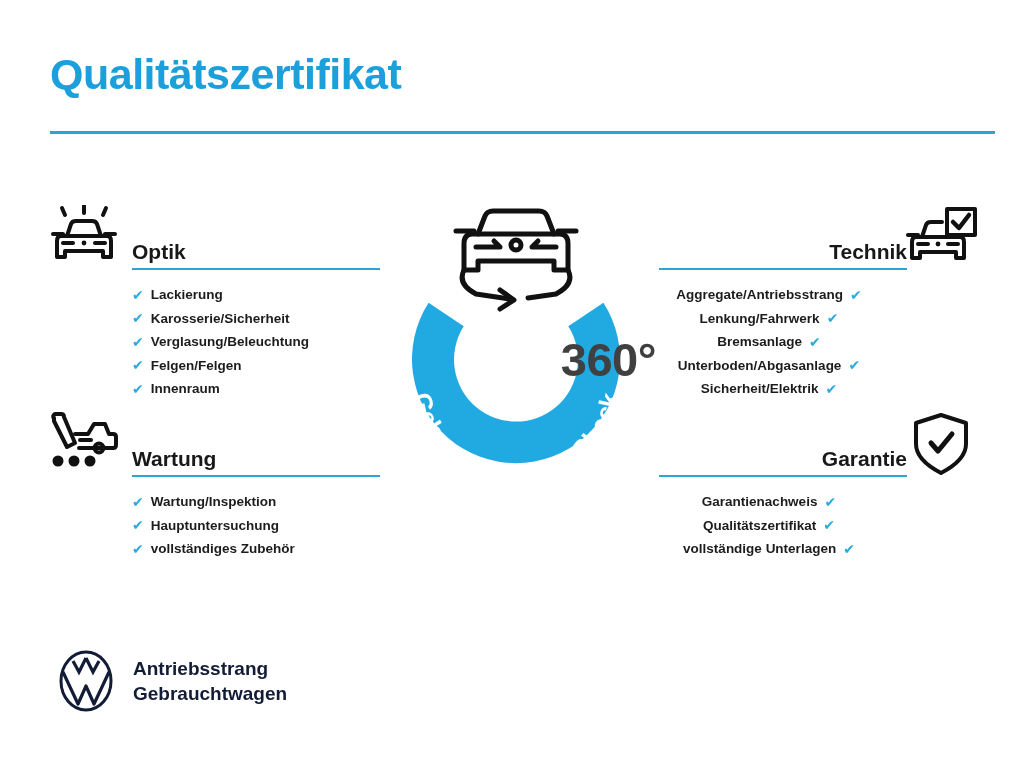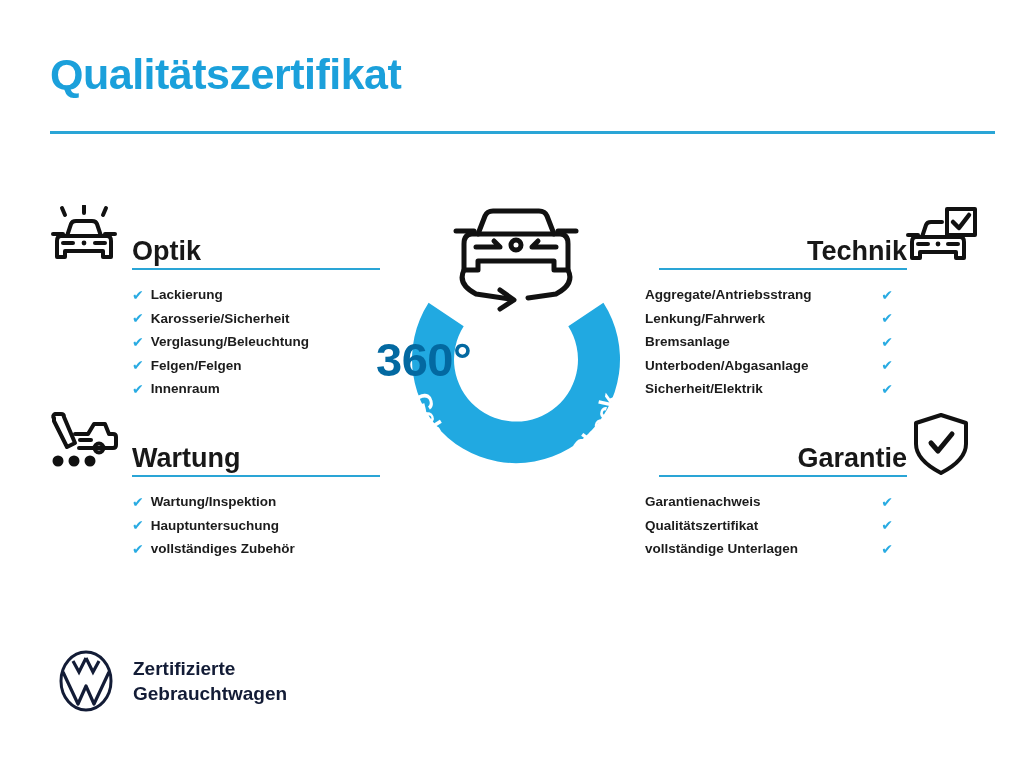--- a/index.html
+++ b/index.html
@@ -73,21 +73,21 @@
   
   .block-head {
     position: absolute;
     top: 34px;
     width: 248px;
   }
   .block-left  .block-head { left: 87px; }
   .block-right .block-head { left: 29px; }
 
   .block-title {
-    font-size: 27px;
+    font-size: 21px;
     font-weight: 700;
     color: #181818;
     line-height: 25px;
     white-space: nowrap;
   }
   .block-left  .block-title { text-align: left; }
   .block-right .block-title { text-align: right; }
 
   .block-underline {
     margin-top: 4px;
@@ -111,21 +111,21 @@
   .check-item {
     font-size: 13.5px;
     font-weight: 600;
     color: #1c1c1c;
     line-height: 23.5px;
     white-space: nowrap;
     display: flex;
     align-items: center;
   }
   .block-left  .check-item { justify-content: flex-start; }
-  .block-right .check-item { justify-content: space-between; }
+  .block-right .check-item { justify-content: center; }
 
   .tick {
     color: #29ABE2;
     font-size: 14px;
     font-weight: 700;
     line-height: 1;
     flex: none;
   }
   .block-left  .tick { margin-right: 7px; }
   .block-right .tick { margin-left: 7px; }
@@ -138,24 +138,24 @@
     width: 280px;
     height: 300px;
   }
   .badge svg { display: block; width: 100%; height: 100%; }
 
   .badge-center {
     position: absolute;
     left: 0;
     top: 140px;
     width: 280px;
-    text-align: left;
+    text-align: right;
     font-size: 47px;
     font-weight: 700;
-    color: #0369a1;
+    color: #404040;
     letter-spacing: -0.5px;
   }
 
   
   .footer-logo {
     position: absolute;
     left: 55px;
     top: 650px;
     display: flex;
     align-items: center;
@@ -365,18 +365,18 @@
   <div class="footer-logo">
     <div class="vw-mark">
       <svg viewBox="0 0 62 62" xmlns="http://www.w3.org/2000/svg" fill="none" stroke="#131C36" stroke-width="3">
         <ellipse cx="31" cy="31" rx="25" ry="29"></ellipse>
         <path d="M31 8 L24 22 L18 11" stroke-width="3.2"></path>
         <path d="M8 22 L23 54 L31 36 L39 54 L54 22" stroke-width="3.2" stroke-linejoin="round"></path>
         <path d="M31 8 L38 22 L44 11" stroke-width="3.2"></path>
       </svg>
     </div>
     <div class="vw-text">
-      <div>Zertifizierte</div>
+      <div>Antriebsstrang</div>
       <div>Gebrauchtwagen</div>
     </div>
   </div>
 
 </div>
 
 </body></html>

